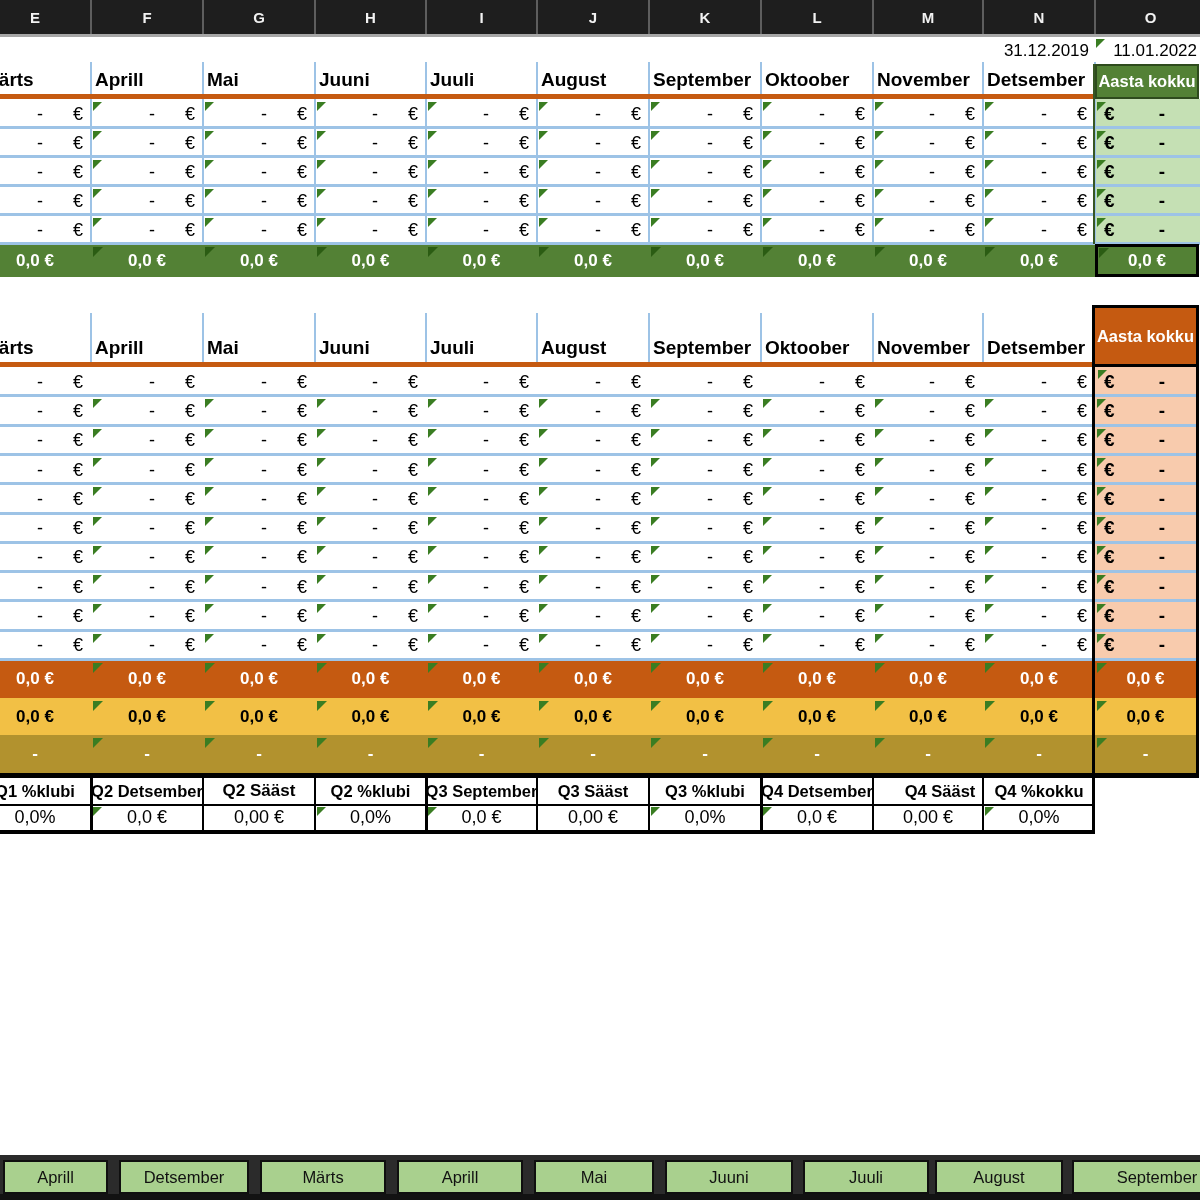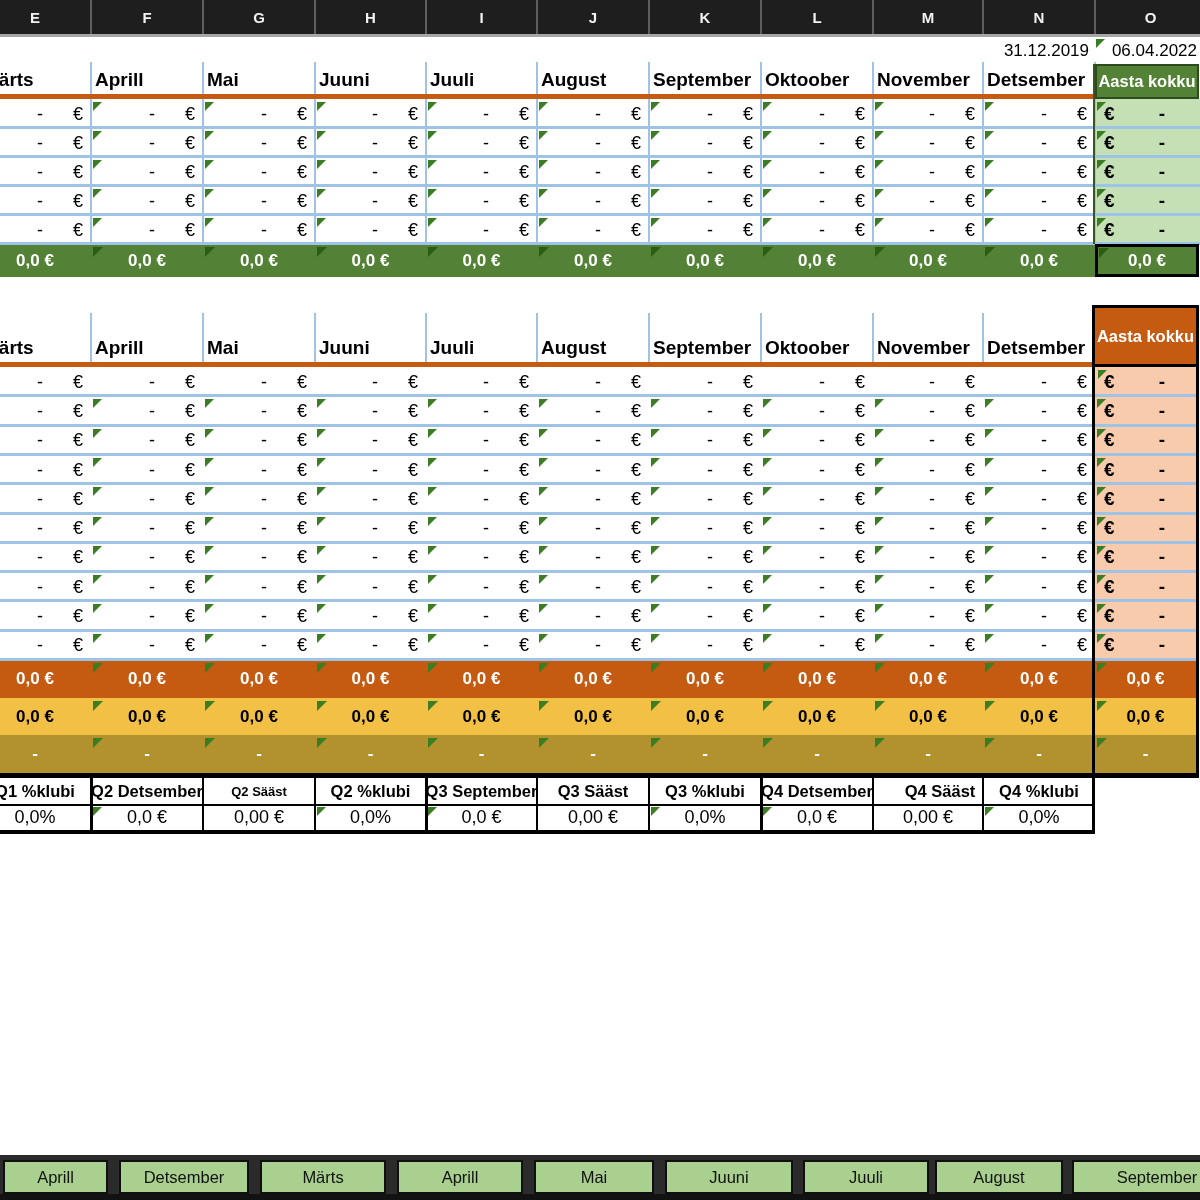--- a/index.html
+++ b/index.html
@@ -22,21 +22,21 @@
   #yt2{left:1092px;top:305px;width:107px;height:62px;border:3px solid #000;color:#fff;font-weight:bold;
        font-size:16.5px;display:flex;align-items:center;justify-content:center;z-index:6;}
   #date-n{left:983px;top:38px;width:106px;height:26px;}
   #date-o{left:1095px;top:38px;width:102px;height:26px;}
 </style>
 </head>
 <body>
 
 <div id="sheet">
   <div class="abs datecell" id="date-n">31.12.2019</div>
-  <div class="abs datecell" id="date-o">06.04.2022</div>
+  <div class="abs datecell" id="date-o">11.01.2022</div>
   <div class="abs" id="yt1" style="background: rgb(83, 129, 53);">Aasta kokku</div>
   <div class="abs" id="yt2" style="background: rgb(197, 90, 17);">Aasta kokku</div>
 <div class="abs" style="left: 0px; top: 0px; width: 1200px; height: 34px; background: rgb(30, 30, 30); z-index: 0;"></div>
     <div class="abs colletter" style="left: -21px; top: 0px; width: 112px; height: 34px;">E</div>
     <div class="abs colletter" style="left: 91px; top: 0px; width: 112px; height: 34px;">F</div>
     <div class="abs colletter" style="left: 203px; top: 0px; width: 112px; height: 34px;">G</div>
     <div class="abs colletter" style="left: 315px; top: 0px; width: 111px; height: 34px;">H</div>
     <div class="abs colletter" style="left: 426px; top: 0px; width: 111px; height: 34px;">I</div>
     <div class="abs colletter" style="left: 537px; top: 0px; width: 112px; height: 34px;">J</div>
     <div class="abs colletter" style="left: 649px; top: 0px; width: 112px; height: 34px;">K</div>
@@ -1016,28 +1016,28 @@
     <div class="abs" style="left: 425px; top: 773px; width: 3px; height: 61px; background: rgb(0, 0, 0); z-index: 3;"></div>
     <div class="abs" style="left: 760px; top: 773px; width: 3px; height: 61px; background: rgb(0, 0, 0); z-index: 3;"></div>
     <div class="abs" style="left: 202px; top: 778px; width: 2px; height: 52px; background: rgb(0, 0, 0); z-index: 2;"></div>
     <div class="abs" style="left: 314px; top: 778px; width: 2px; height: 52px; background: rgb(0, 0, 0); z-index: 2;"></div>
     <div class="abs" style="left: 536px; top: 778px; width: 2px; height: 52px; background: rgb(0, 0, 0); z-index: 2;"></div>
     <div class="abs" style="left: 648px; top: 778px; width: 2px; height: 52px; background: rgb(0, 0, 0); z-index: 2;"></div>
     <div class="abs" style="left: 872px; top: 778px; width: 2px; height: 52px; background: rgb(0, 0, 0); z-index: 2;"></div>
     <div class="abs" style="left: 982px; top: 778px; width: 2px; height: 52px; background: rgb(0, 0, 0); z-index: 2;"></div>
     <div class="abs statcell" style="left: -21px; top: 778px; width: 112px; height: 26px; font-weight: bold; font-size: 16.5px;">Q1 %klubi</div>
     <div class="abs statcell" style="left: 91px; top: 778px; width: 112px; height: 26px; font-weight: bold; font-size: 16.5px;">Q2 Detsember</div>
-    <div class="abs statcell" style="left: 203px; top: 778px; width: 112px; height: 26px; font-weight: bold; font-size: 13px;">Q2 Sääst</div>
+    <div class="abs statcell" style="left: 203px; top: 778px; width: 112px; height: 26px; font-weight: bold; font-size: 17px;">Q2 Sääst</div>
     <div class="abs statcell" style="left: 315px; top: 778px; width: 111px; height: 26px; font-weight: bold; font-size: 16.5px;">Q2 %klubi</div>
     <div class="abs statcell" style="left: 426px; top: 778px; width: 111px; height: 26px; font-weight: bold; font-size: 16.5px;">Q3 September</div>
     <div class="abs statcell" style="left: 537px; top: 778px; width: 112px; height: 26px; font-weight: bold; font-size: 16.5px;">Q3 Sääst</div>
     <div class="abs statcell" style="left: 649px; top: 778px; width: 112px; height: 26px; font-weight: bold; font-size: 16.5px;">Q3 %klubi</div>
     <div class="abs statcell" style="left: 761px; top: 778px; width: 112px; height: 26px; font-weight: bold; font-size: 16.5px;">Q4 Detsember</div>
     <div class="abs statcell" style="left: 873px; top: 778px; width: 110px; height: 26px; font-weight: bold; font-size: 16.5px; padding-left: 24px;">Q4 Sääst</div>
-    <div class="abs statcell" style="left: 983px; top: 778px; width: 112px; height: 26px; font-weight: bold; font-size: 16.5px;">Q4 %klubi</div>
+    <div class="abs statcell" style="left: 983px; top: 778px; width: 112px; height: 26px; font-weight: bold; font-size: 16.5px;">Q4 %kokku</div>
     <div class="abs statcell" style="left: -21px; top: 804px; width: 112px; height: 26px; font-size: 18px;">0,0%</div>
     <div class="abs statcell" style="left: 91px; top: 804px; width: 112px; height: 26px; font-size: 18px;">0,0 €</div>
     <div class="abs statcell" style="left: 203px; top: 804px; width: 112px; height: 26px; font-size: 18px;">0,00 €</div>
     <div class="abs statcell" style="left: 315px; top: 804px; width: 111px; height: 26px; font-size: 18px;">0,0%</div>
     <div class="abs statcell" style="left: 426px; top: 804px; width: 111px; height: 26px; font-size: 18px;">0,0 €</div>
     <div class="abs statcell" style="left: 537px; top: 804px; width: 112px; height: 26px; font-size: 18px;">0,00 €</div>
     <div class="abs statcell" style="left: 649px; top: 804px; width: 112px; height: 26px; font-size: 18px;">0,0%</div>
     <div class="abs statcell" style="left: 761px; top: 804px; width: 112px; height: 26px; font-size: 18px;">0,0 €</div>
     <div class="abs statcell" style="left: 873px; top: 804px; width: 110px; height: 26px; font-size: 18px;">0,00 €</div>
     <div class="abs statcell" style="left: 983px; top: 804px; width: 112px; height: 26px; font-size: 18px;">0,0%</div>

